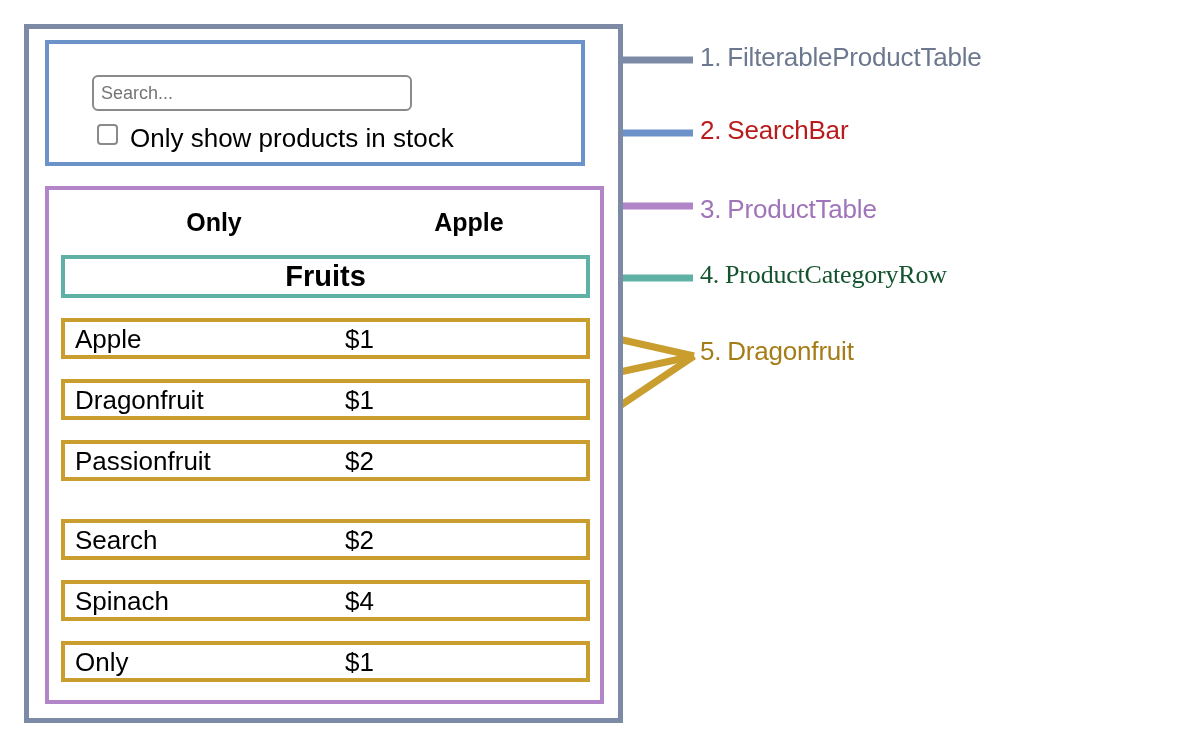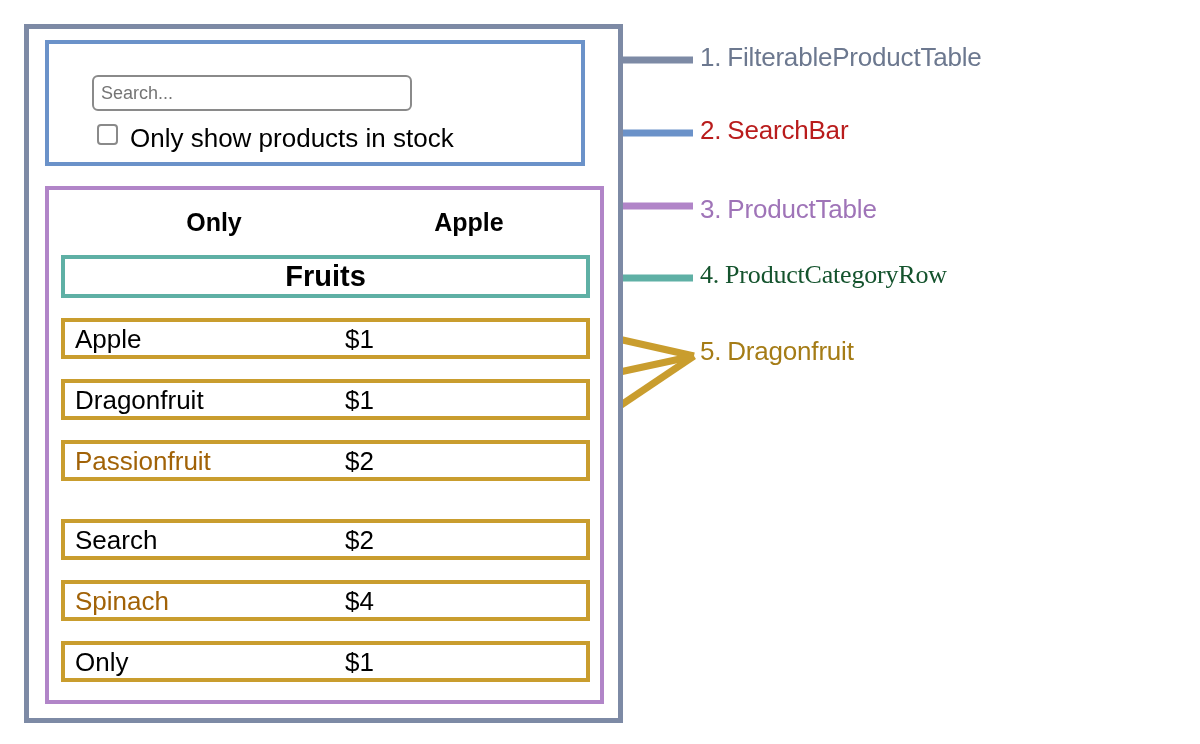--- a/index.html
+++ b/index.html
@@ -170,21 +170,21 @@
     position: absolute;
     left: 10px;
     top: 50%;
     transform: translateY(-50%);
     font-size: 26px;
     color: #000000;
     white-space: nowrap;
     line-height: 28px;
   }
   .product-row .pr-name.out-of-stock {
-    color: #a16207;
+    color: #000000;
   }
   .product-row .pr-price {
     position: absolute;
     left: 280px;
     top: 50%;
     transform: translateY(-50%);
     font-size: 26px;
     color: #000000;
     line-height: 28px;
   }

